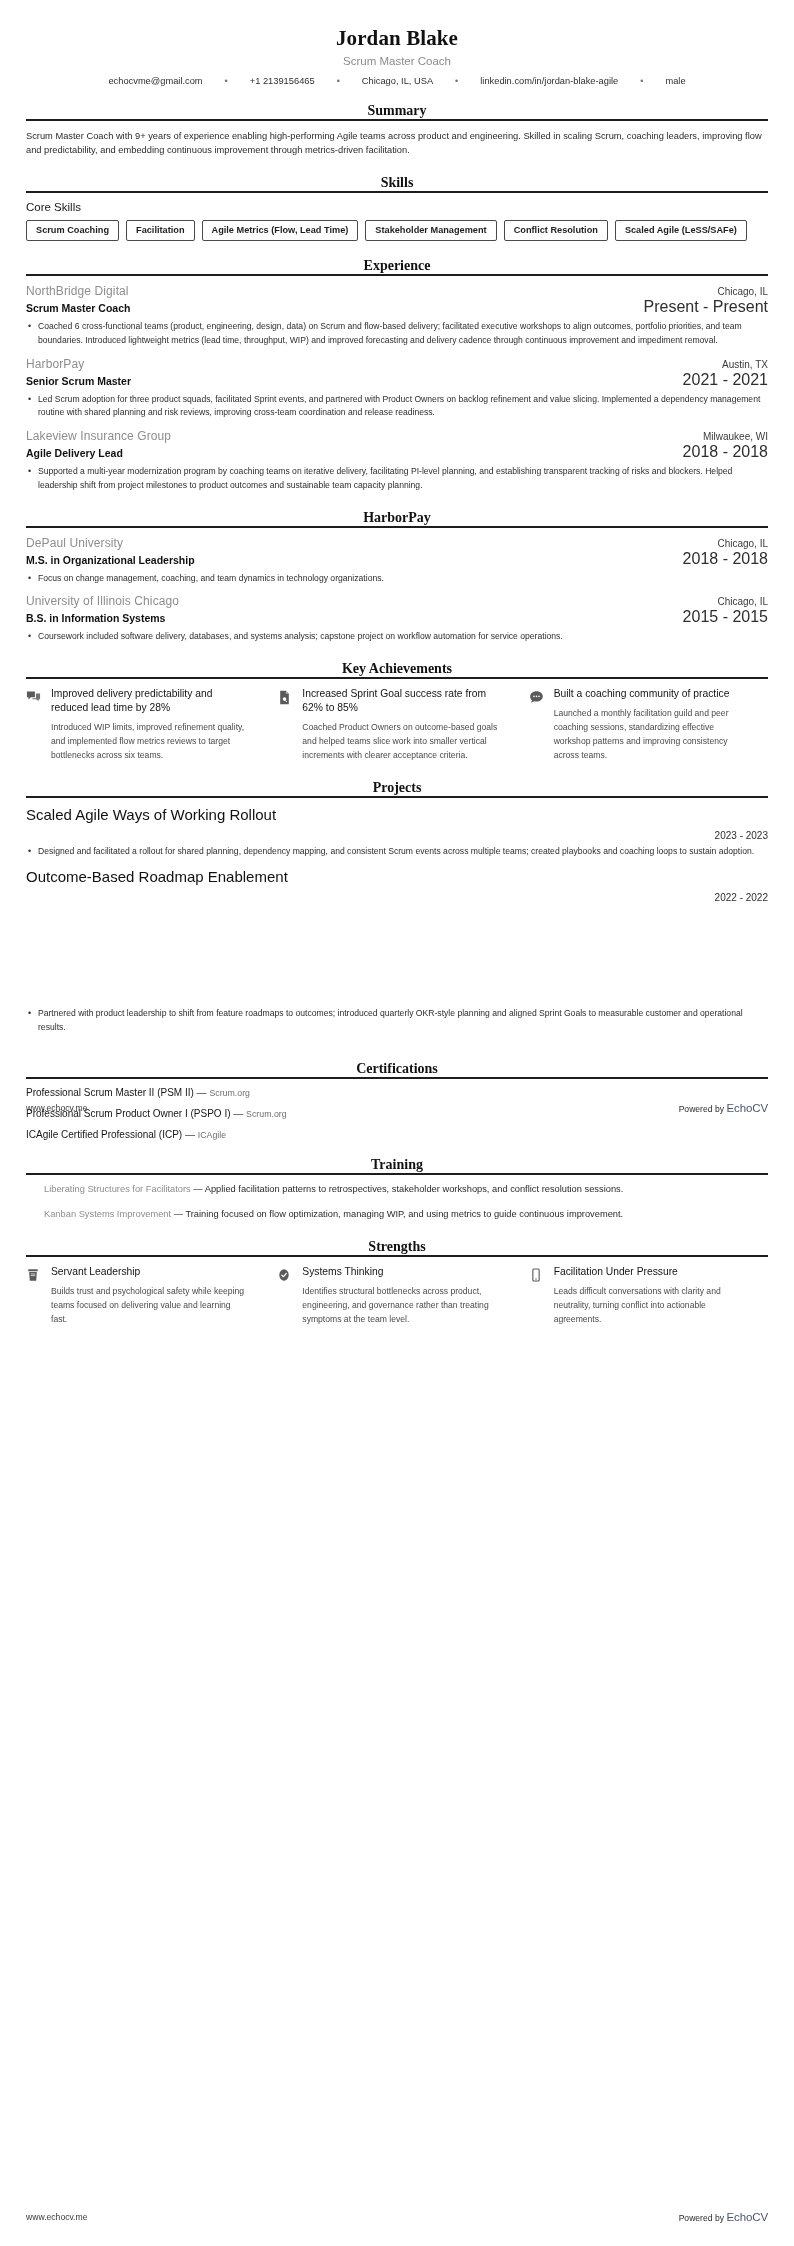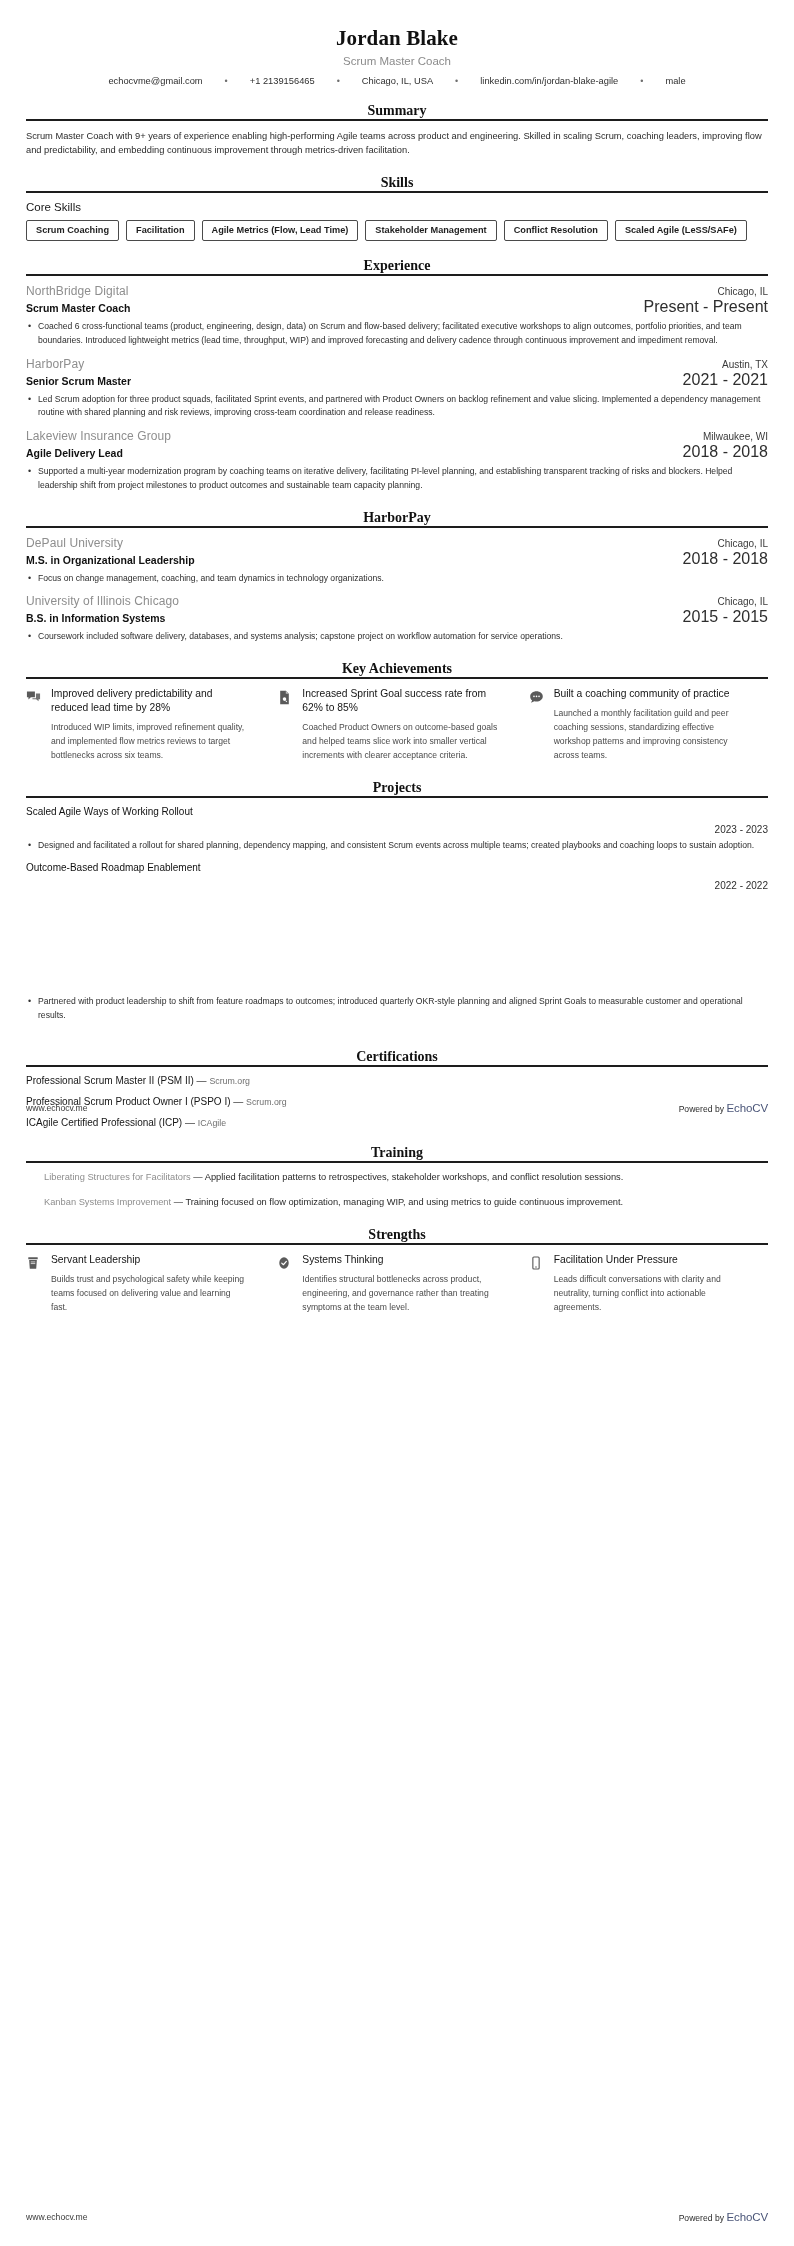--- a/index.html
+++ b/index.html
@@ -163,21 +163,21 @@
   }
   .card-desc {
     font-size: 8.6px;
     line-height: 1.65;
     color: #4a4a4a;
   }
 
   
   .proj { margin-bottom: 4px; }
   .proj-name {
-    font-size: 10px;
+    font-size: 15px;
     color: #111;
   }
   .proj-dates {
     font-size: 10px;
     color: #2e2e2e;
     text-align: right;
     margin-top: 7px;
   }
 
   

